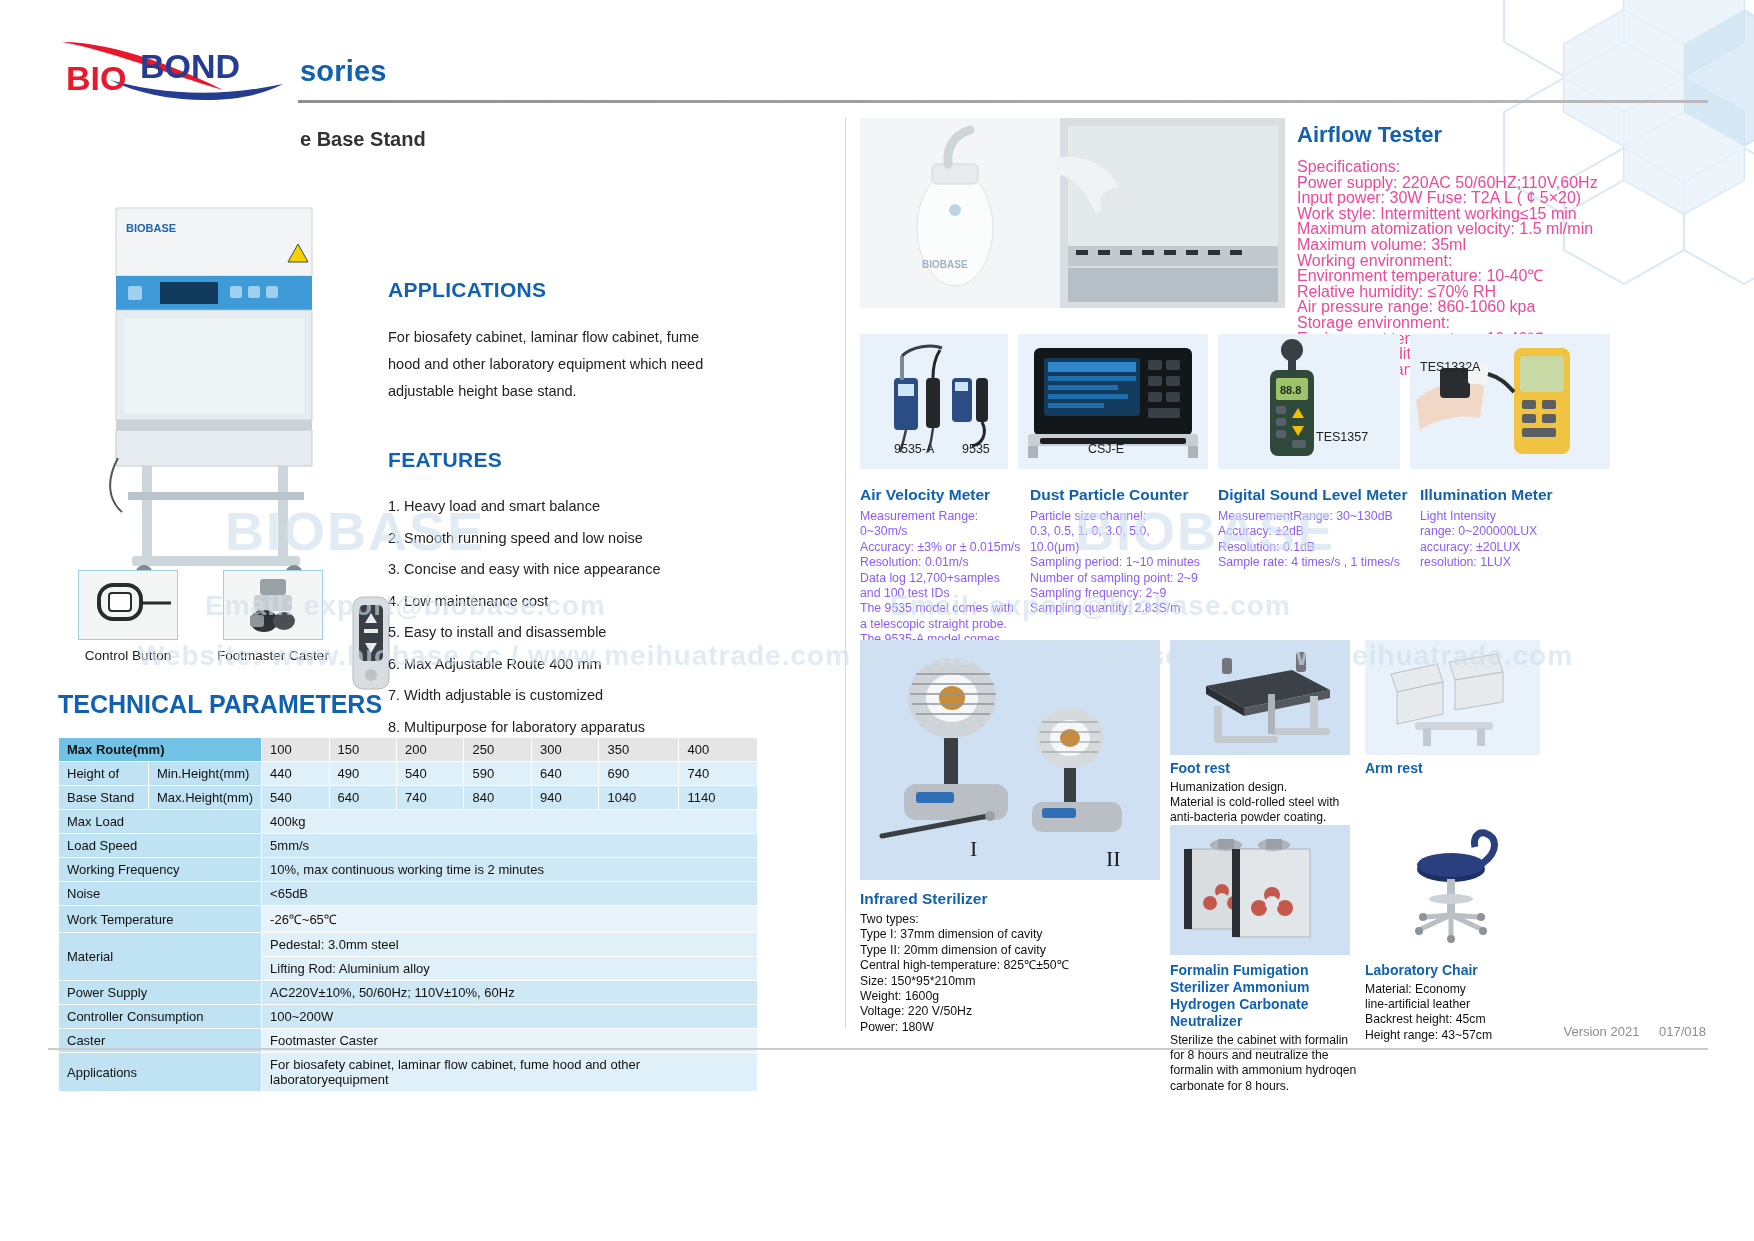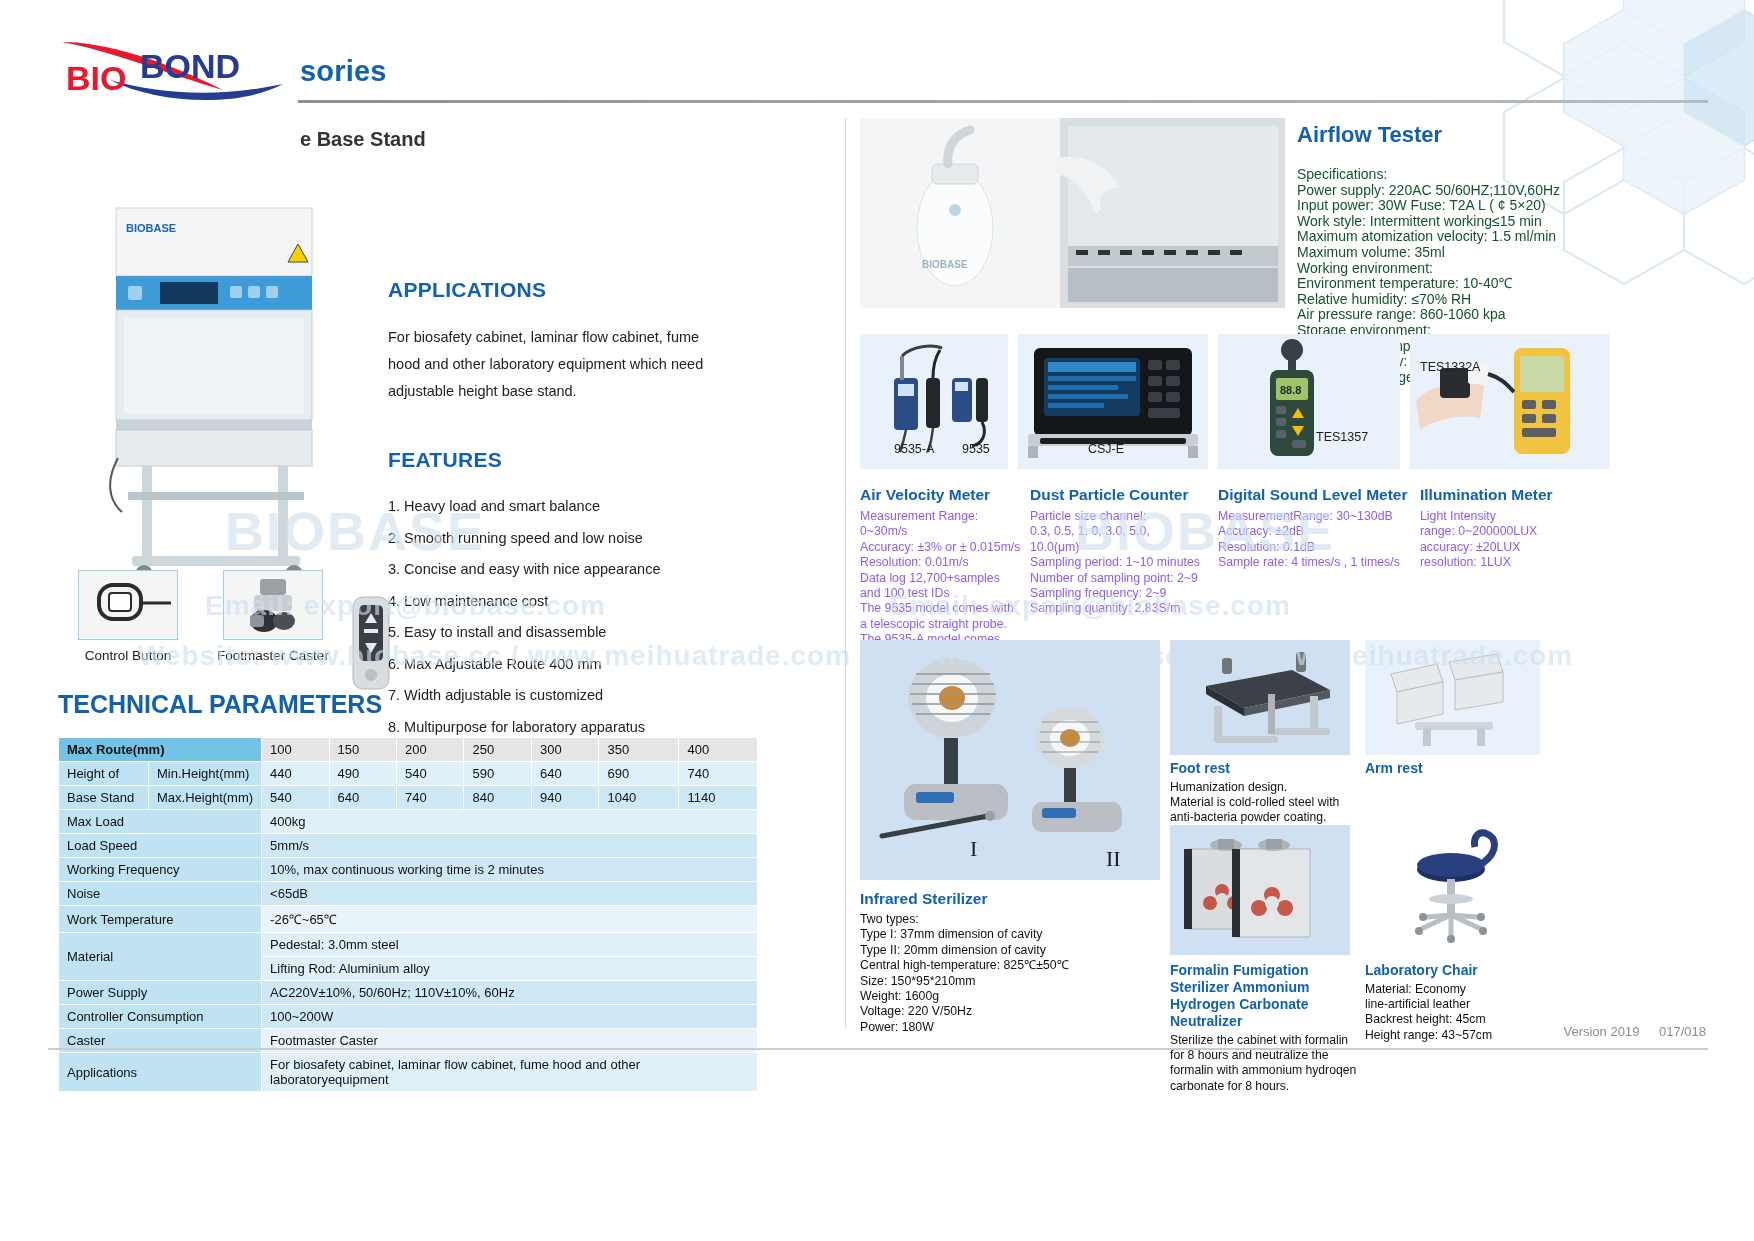--- a/index.html
+++ b/index.html
@@ -67,21 +67,21 @@
 
   
   .vline { position:absolute; left: 845px; top: 118px; width: 1px; height: 910px; background: #d8d8d8; }
 
   
   .right-col { position:absolute; left: 860px; top: 118px; width: 880px; }
 
   .airflow-photo { position:absolute; left: 0; top: 0; width: 425px; height: 190px; background:#eef1f3; }
   .airflow-text { position:absolute; left: 437px; top: 4px; width: 330px; }
   .af-title { color:#1161b0; font-size: 22px; font-weight:bold; }
-  .af-body { margin-top: 19px; font-size: 14px; line-height: 15.6px; color:#14532d; }
+  .af-body { margin-top: 11px; font-size: 16px; line-height: 15.6px; color:#ec4899; }
 
   .inst-row { position:absolute; left:0; top: 216px; width: 880px; height: 140px; }
   .inst-card { position:absolute; top:0; height:135px; background:#e9f2fa; }
   .inst-cap { position:absolute; font-size: 12.5px; color:#222; }
 
   .inst-text { position:absolute; top: 368px; }
   .it-title { color:#1161b0; font-size:15.5px; font-weight:bold; }
   .it-body { margin-top: 5px; font-size:12.3px; line-height:15.4px; color:#8b5cf6; }
 
   .bottom-row { position:absolute; left:0; top: 522px; width: 880px; }
@@ -697,18 +697,18 @@
   </div>
 
   <div class="wm wm-big" style="left:225px; top:500px;">BIOBASE</div>
   <div class="wm wm-big" style="left:1075px; top:500px;">BIOBASE</div>
   <div class="wm wm-line" style="left:205px; top:590px;">Email: export@biobase.com</div>
   <div class="wm wm-line" style="left:890px; top:590px;">Email: export@biobase.com</div>
   <div class="wm wm-line" style="left:138px; top:640px;">Website: www.biobase.cc / www.meihuatrade.com</div>
   <div class="wm wm-line" style="left:860px; top:640px;">Website: www.biobase.cc / www.meihuatrade.com</div>
 
   <div class="footer-text">
-    <span>Version 2019</span>
+    <span>Version 2021</span>
     <span>017/018</span>
   </div>
   <div class="footer-rule"></div>
 
 </div>
 
 </body></html>

